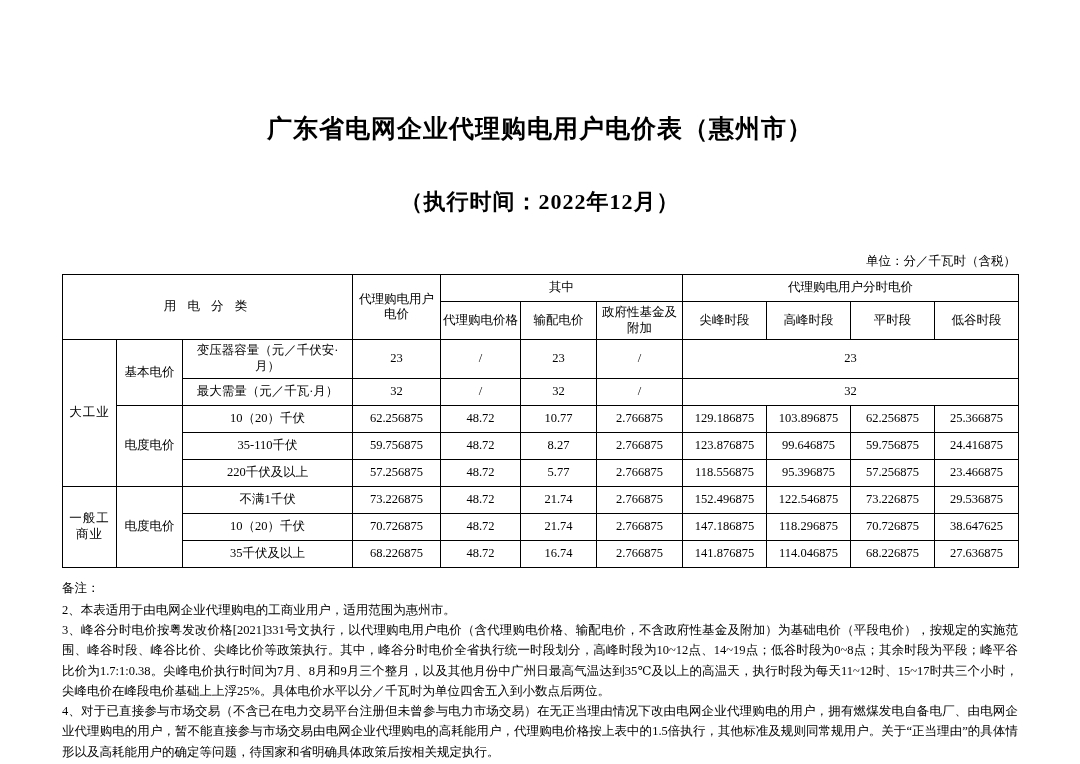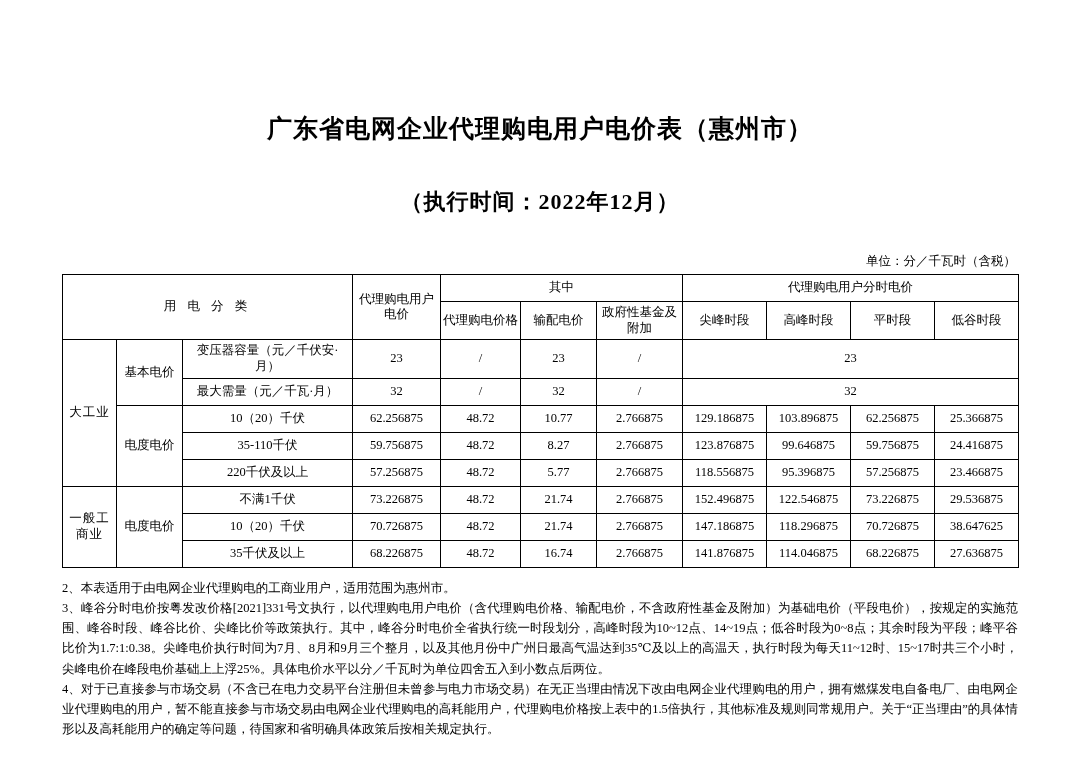--- a/index.html
+++ b/index.html
@@ -202,18 +202,19 @@
         <td>2.766875</td>
         <td>141.876875</td>
         <td>114.046875</td>
         <td>68.226875</td>
         <td>27.636875</td>
       </tr>
     </tbody>
   </table>
 
   <div class="notes">
+    <div class="note-label">备注：</div>
     <p>2、本表适用于由电网企业代理购电的工商业用户，适用范围为惠州市。</p>
     <p>3、峰谷分时电价按粤发改价格[2021]331号文执行，以代理购电用户电价（含代理购电价格、输配电价，不含政府性基金及附加）为基础电价（平段电价），按规定的实施范围、峰谷时段、峰谷比价、尖峰比价等政策执行。其中，峰谷分时电价全省执行统一时段划分，高峰时段为10~12点、14~19点；低谷时段为0~8点；其余时段为平段；峰平谷比价为1.7:1:0.38。尖峰电价执行时间为7月、8月和9月三个整月，以及其他月份中广州日最高气温达到35℃及以上的高温天，执行时段为每天11~12时、15~17时共三个小时，尖峰电价在峰段电价基础上上浮25%。具体电价水平以分／千瓦时为单位四舍五入到小数点后两位。</p>
     <p>4、对于已直接参与市场交易（不含已在电力交易平台注册但未曾参与电力市场交易）在无正当理由情况下改由电网企业代理购电的用户，拥有燃煤发电自备电厂、由电网企业代理购电的用户，暂不能直接参与市场交易由电网企业代理购电的高耗能用户，代理购电价格按上表中的1.5倍执行，其他标准及规则同常规用户。关于“正当理由”的具体情形以及高耗能用户的确定等问题，待国家和省明确具体政策后按相关规定执行。</p>
   </div>
 
 </div>
 
 </body></html>

